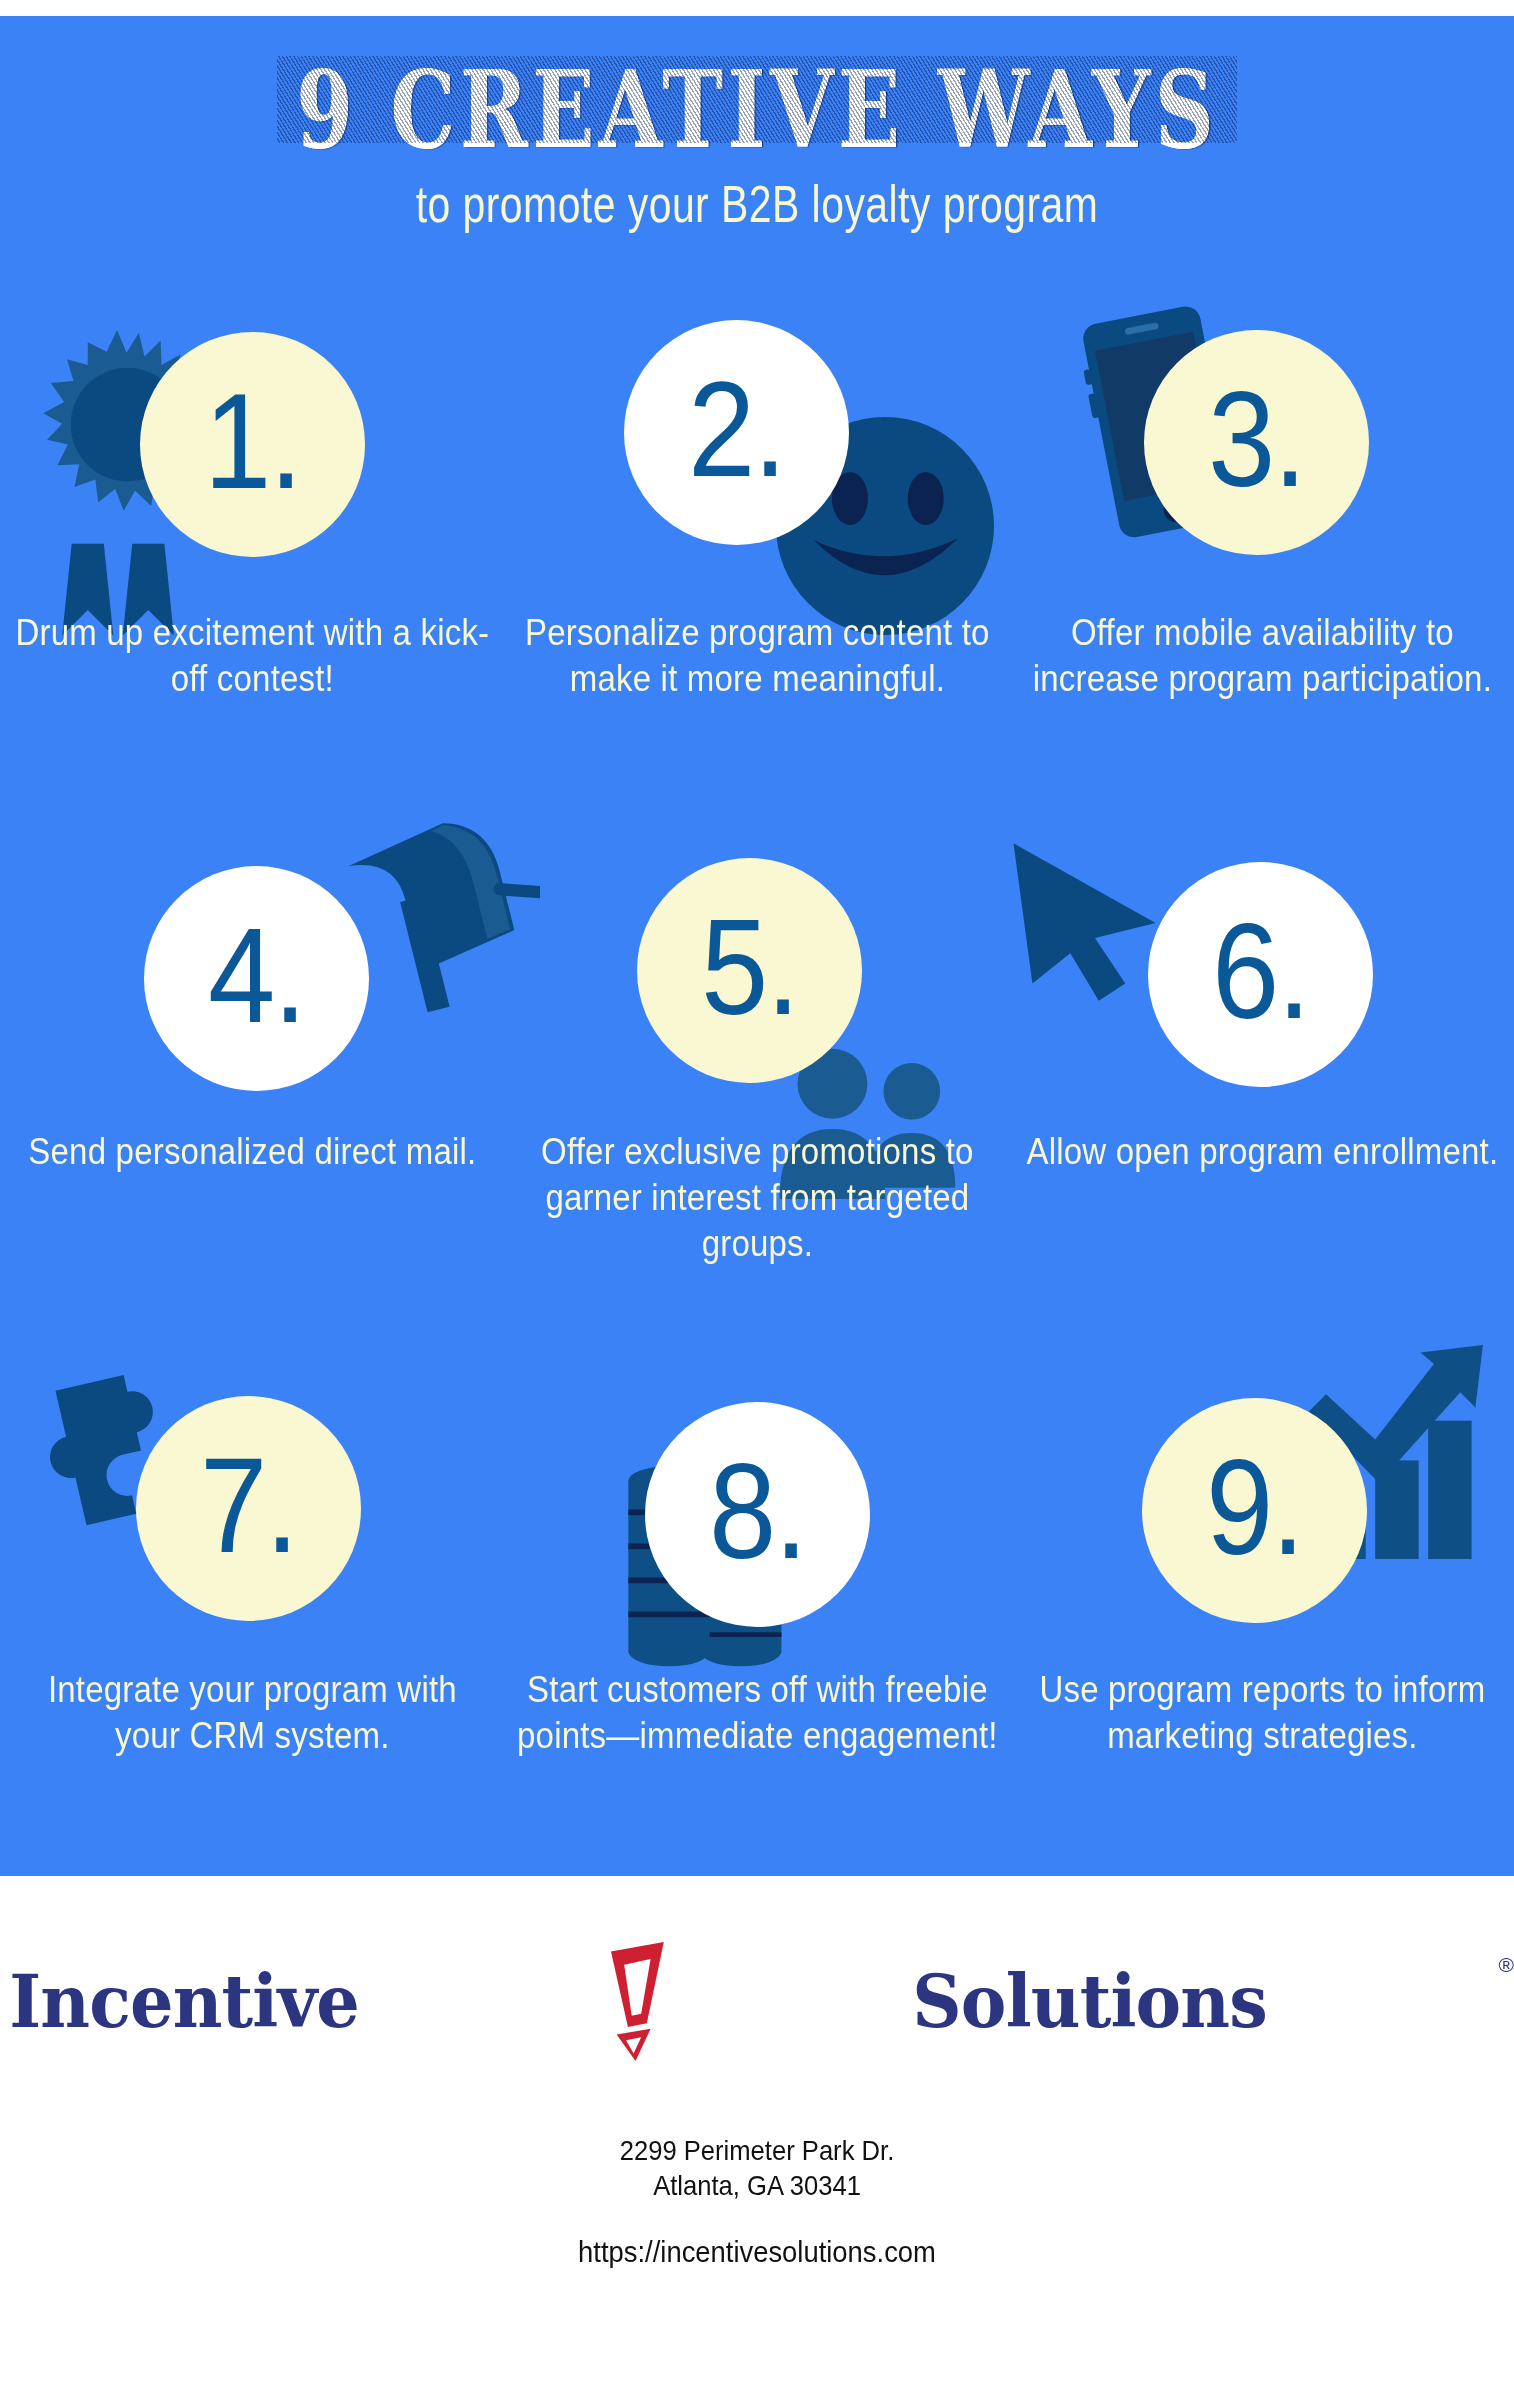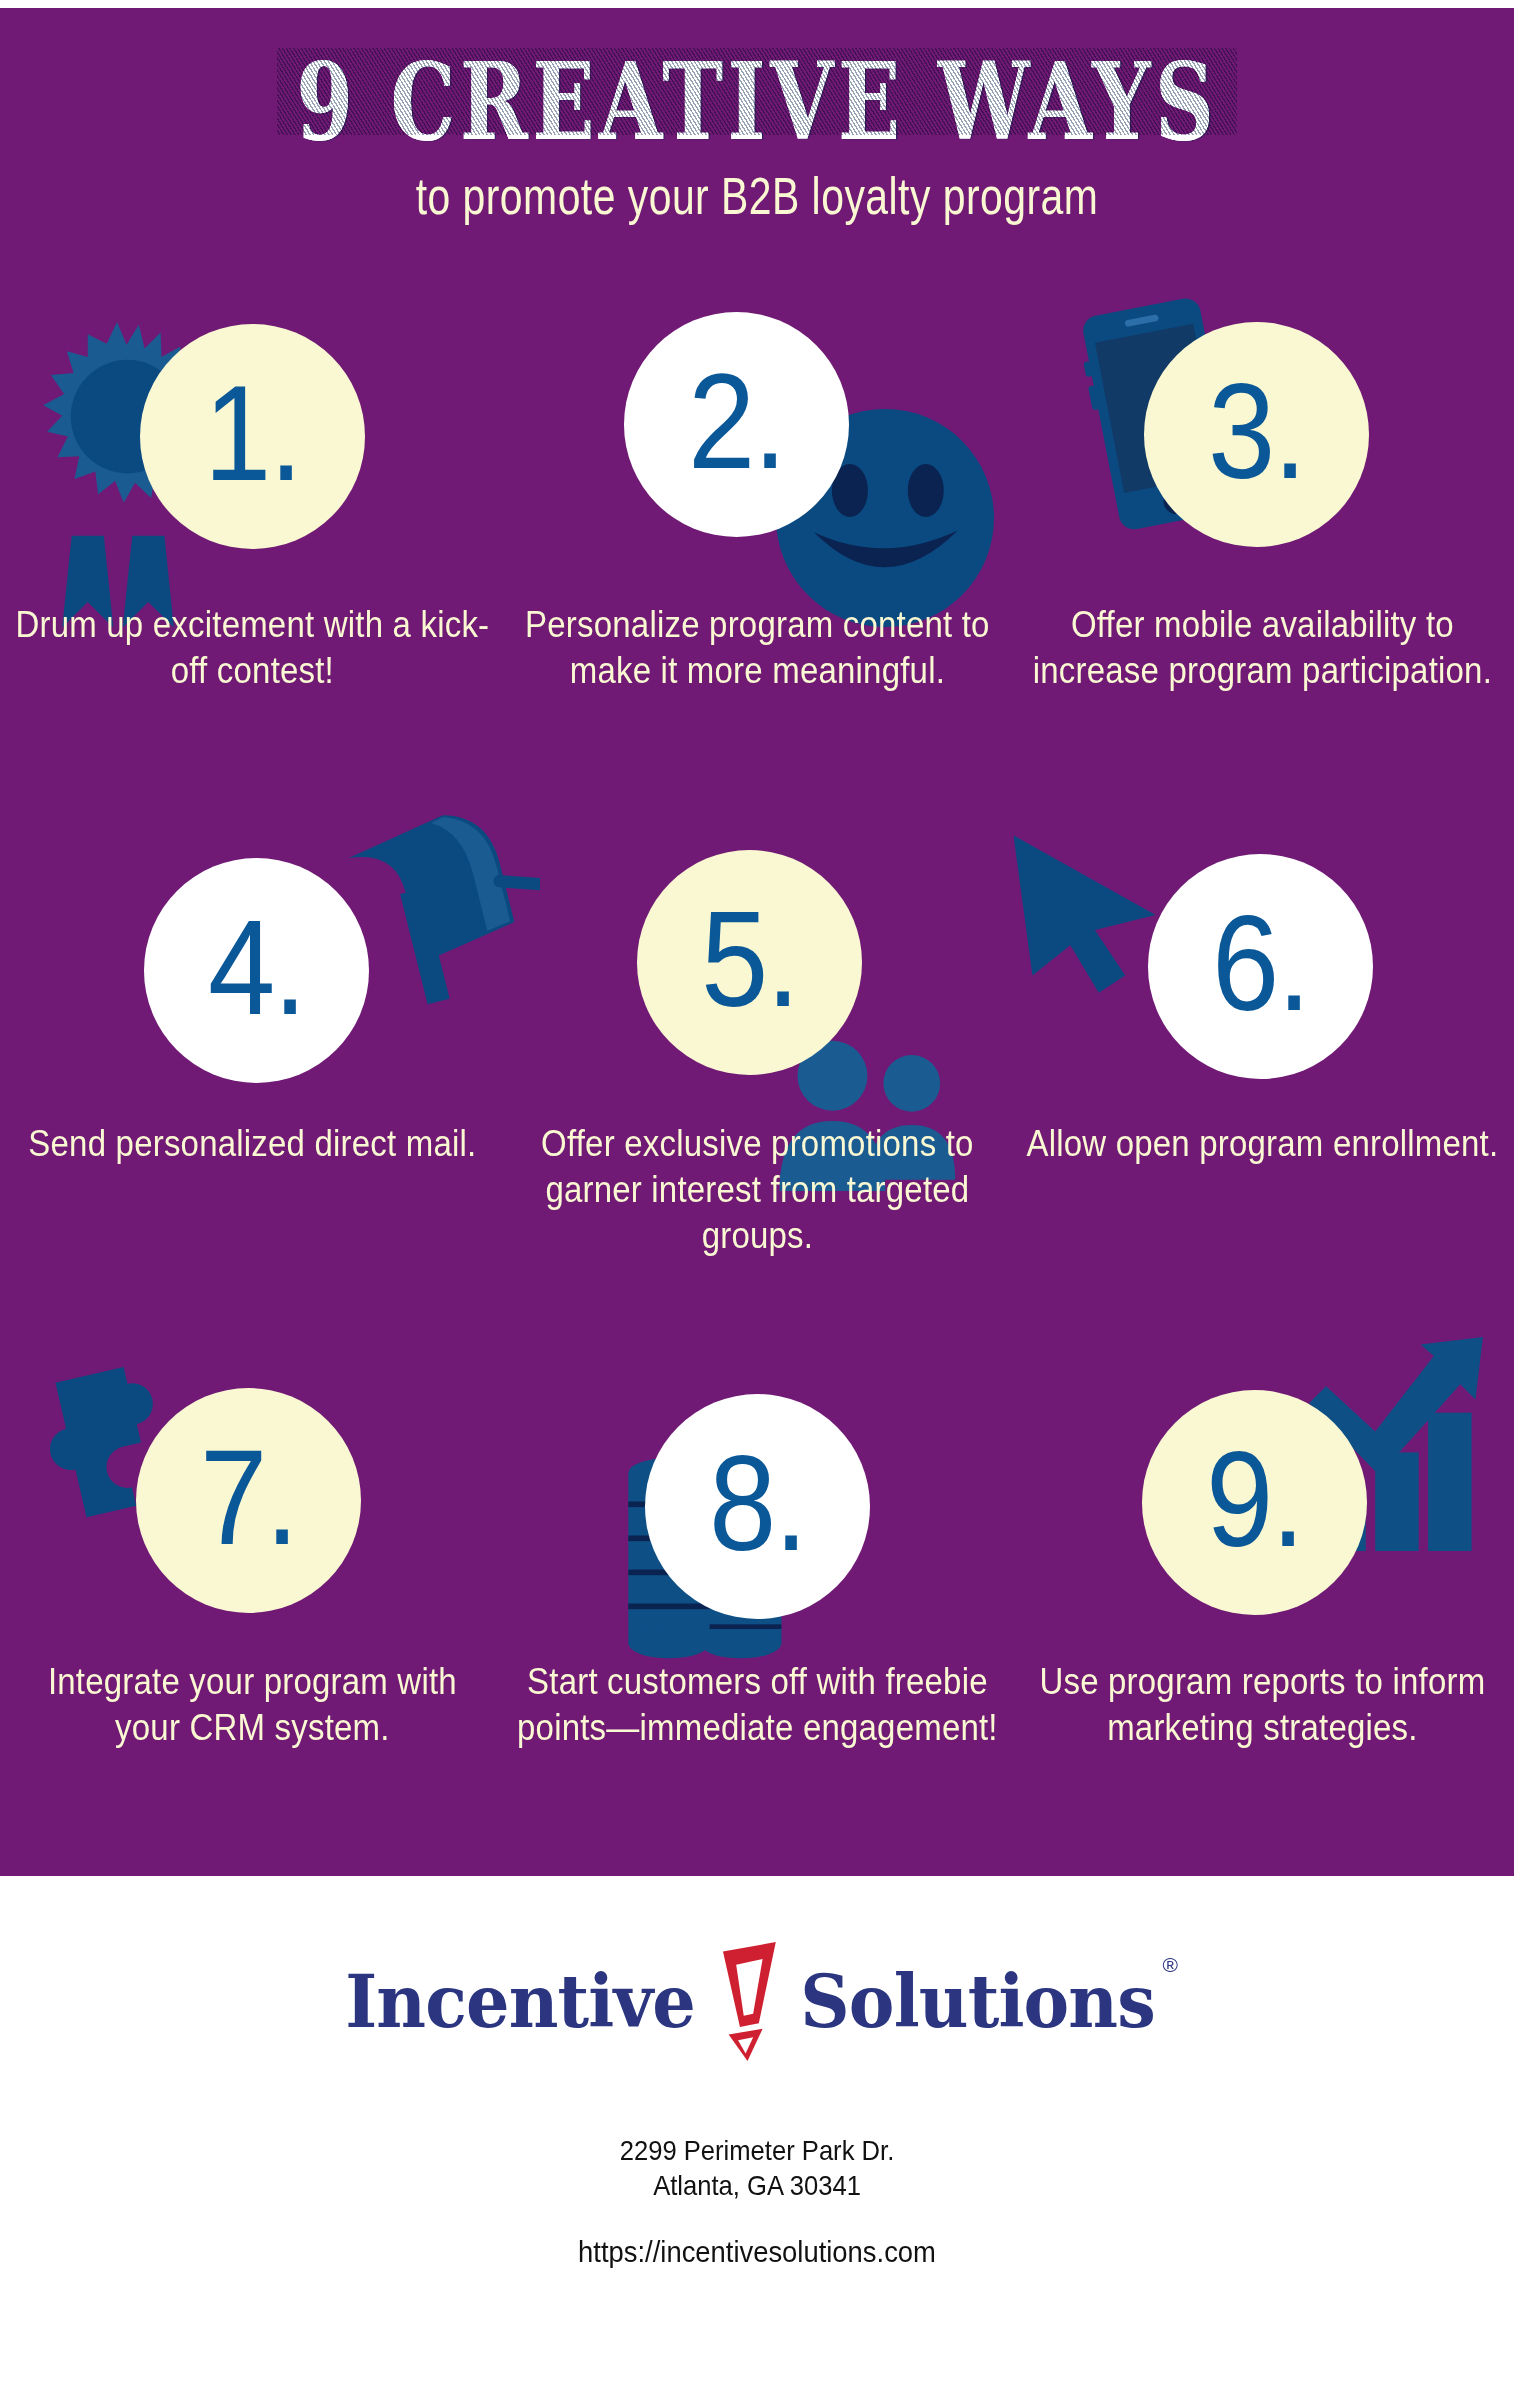--- a/index.html
+++ b/index.html
@@ -8,24 +8,24 @@
     width: 1514px;
     height: 2408px;
     font-family: "Liberation Sans", sans-serif;
     overflow: hidden;
     position: relative;
   }
 
   
   .poster {
     position: absolute;
-    left: 0; top: 8px;
+    left: 0; top: 16px;
     width: 1514px;
     height: 1876px;
-    background: #701a75;
+    background: #3b82f6;
     overflow: hidden;
   }
 
   
   .header {
     position: absolute;
     left: 0; top: 40px;
     width: 1514px;
     text-align: center;
   }
@@ -140,21 +140,21 @@
     left: 0; top: 1876px;
     width: 1514px;
     height: 532px;
     background: #ffffff;
     text-align: center;
   }
   .logo-wrap {
     margin-top: 64px;
     display: flex;
     align-items: center;
-    justify-content: center;
+    justify-content: space-between;
     gap: 2px;
   }
   .logo-word {
     font-family: "DejaVu Serif", serif;
     font-weight: bold;
     font-size: 72px;
     color: #2B3580;
     letter-spacing: -0.9px;
     line-height: 1;
     transform: scaleX(0.95);

